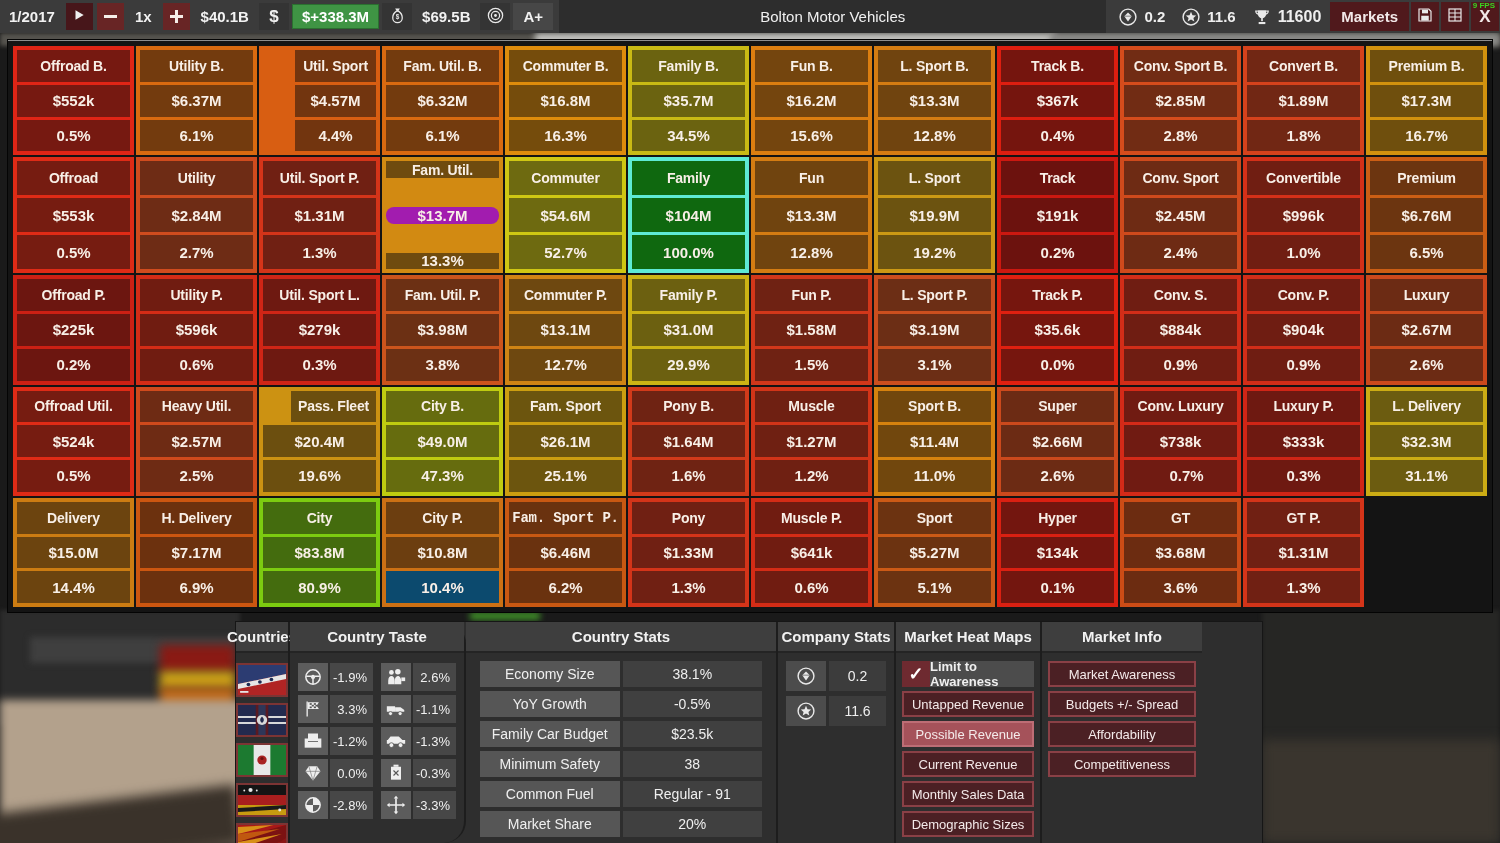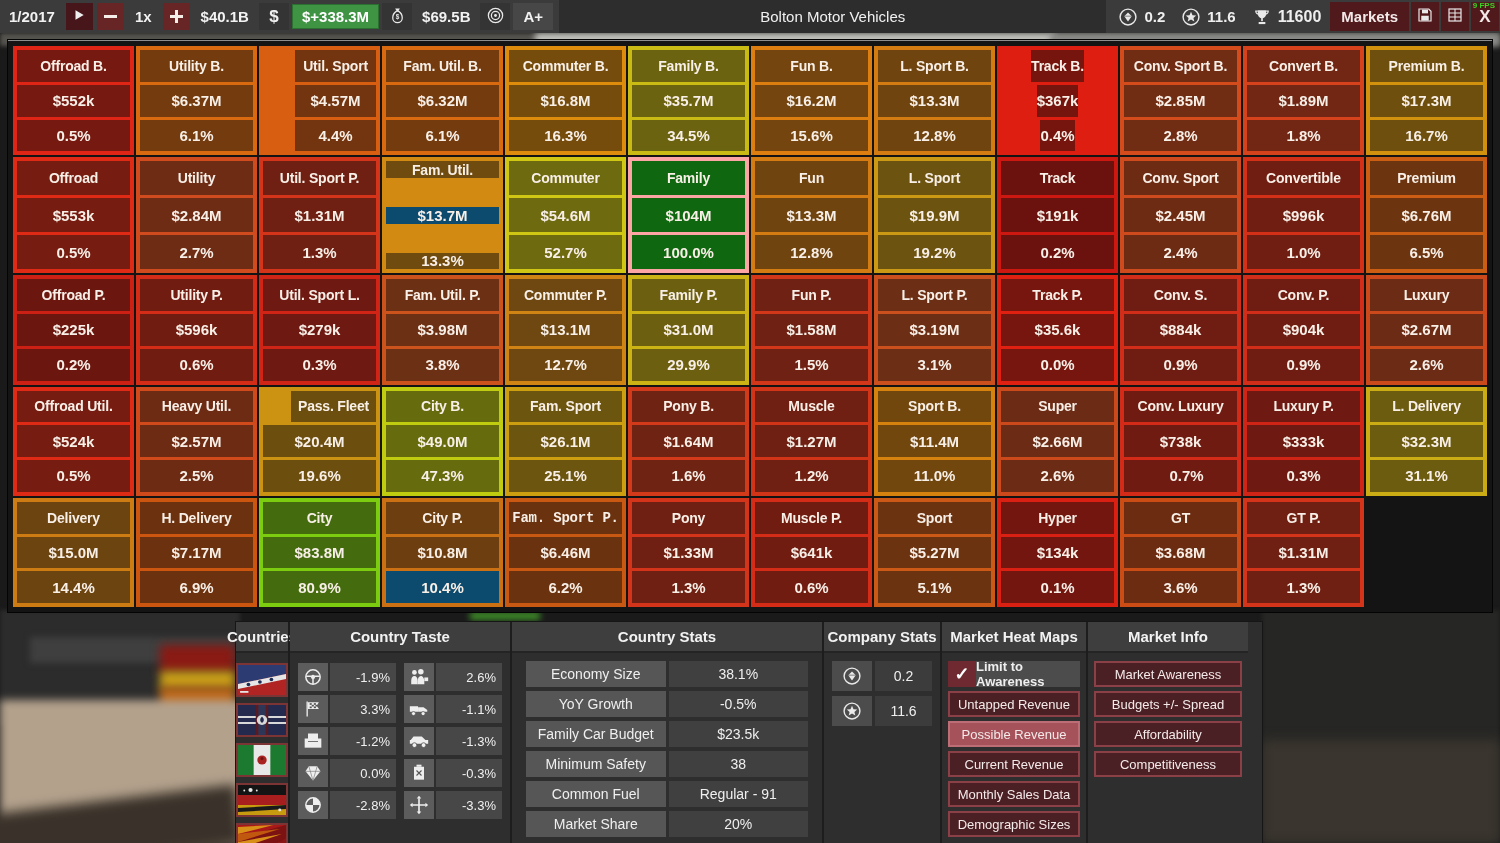--- a/index.html
+++ b/index.html
@@ -51,21 +51,21 @@
   .panel-header{height:29px;flex:0 0 29px;background:#3e3e3e;border-bottom:2px solid #242424;
                 display:flex;align-items:center;justify-content:center;font-weight:bold;
                 font-size:15px;color:#f2f2f2;}
   .panel-body{flex:1;padding:8px;box-sizing:border-box;}
   
   #p-countries{width:54px;}
   #flags{display:flex;flex-direction:column;align-items:center;gap:6px;padding-top:10px;}
   .flag{width:48px;height:30px;border:2px solid #7c3434;box-sizing:content-box;overflow:hidden;}
   .flag svg{display:block;}
   
-  #p-taste{width:222px;}
+  #p-taste{width:176px;border-radius:22px;}
   #taste-grid{display:grid;grid-auto-flow:column;grid-template-rows:repeat(5,28px);
               grid-template-columns:1fr 1fr;column-gap:8px;row-gap:4px;padding:10px 8px;}
   .taste-row{display:flex;gap:2px;}
   .taste-icon{width:30px;background:#5c5c5c;display:flex;align-items:center;justify-content:center;}
   .taste-val{flex:1;background:#474747;display:flex;align-items:center;justify-content:flex-end;
              padding-right:6px;font-size:13px;color:#f0f0f0;}
   
   #p-cstats{width:312px;}
   #cstats-rows{display:flex;flex-direction:column;gap:4px;padding:8px 14px;}
   .cs-row{display:flex;gap:3px;height:26px;}
@@ -228,21 +228,21 @@
         <div class="cell" style="background: rgb(220, 126, 16);">
           <div class="cbox cname" style="background: rgb(116, 69, 14);">Fun B.</div>
           <div class="cbox" style="background: rgb(116, 69, 14);">$16.2M</div>
           <div class="cbox" style="background: rgb(116, 69, 14);">15.6%</div>
         </div>
         <div class="cell" style="background: rgb(212, 124, 18);">
           <div class="cbox cname" style="background: rgb(112, 68, 15);">L. Sport B.</div>
           <div class="cbox" style="background: rgb(112, 68, 15);">$13.3M</div>
           <div class="cbox" style="background: rgb(112, 68, 15);">12.8%</div>
         </div>
-        <div class="cell" style="background: rgb(221, 30, 16); align-items: center;">
+        <div class="cell" style="background: rgb(221, 30, 16);">
           <div class="cbox cname" style="background: rgb(117, 21, 14);">Track B.</div>
           <div class="cbox" style="background: rgb(117, 21, 14);">$367k</div>
           <div class="cbox" style="background: rgb(117, 21, 14);">0.4%</div>
         </div>
         <div class="cell" style="background: rgb(213, 76, 28);">
           <div class="cbox cname" style="background: rgb(113, 44, 20);">Conv. Sport B.</div>
           <div class="cbox" style="background: rgb(113, 44, 20);">$2.85M</div>
           <div class="cbox" style="background: rgb(113, 44, 20);">2.8%</div>
         </div>
         <div class="cell" style="background: rgb(213, 66, 28);">
@@ -265,29 +265,29 @@
           <div class="cbox" style="background: rgb(110, 44, 21);">$2.84M</div>
           <div class="cbox" style="background: rgb(110, 44, 21);">2.7%</div>
         </div>
         <div class="cell" style="background: rgb(212, 52, 25);">
           <div class="cbox cname" style="background: rgb(112, 32, 19);">Util. Sport P.</div>
           <div class="cbox" style="background: rgb(112, 32, 19);">$1.31M</div>
           <div class="cbox" style="background: rgb(112, 32, 19);">1.3%</div>
         </div>
         <div class="cell" style="background: rgb(210, 138, 18); gap: 29px;">
           <div class="cbox cname" style="background: rgb(111, 75, 15);">Fam. Util.</div>
-          <div class="cbox" style="background: #0c4a6e;">$13.7M</div>
+          <div class="cbox" style="background: #a21caf; border-radius: 8px;">$13.7M</div>
           <div class="cbox" style="background: rgb(111, 75, 15);">13.3%</div>
         </div>
         <div class="cell" style="background: rgb(207, 199, 19);">
           <div class="cbox cname" style="background: rgb(110, 106, 16);">Commuter</div>
           <div class="cbox" style="background: rgb(110, 106, 16);">$54.6M</div>
           <div class="cbox" style="background: rgb(110, 106, 16);">52.7%</div>
         </div>
-        <div class="cell" style="background: #fca5a5; text-align: right;">
+        <div class="cell" style="background: #5eead4; text-align: right;">
           <div class="cbox cname" style="background: rgb(15, 104, 15);">Family</div>
           <div class="cbox" style="background: rgb(15, 104, 15);">$104M</div>
           <div class="cbox" style="background: rgb(15, 104, 15);">100.0%</div>
         </div>
         <div class="cell" style="background: rgb(212, 124, 18);">
           <div class="cbox cname" style="background: rgb(112, 68, 15);">Fun</div>
           <div class="cbox" style="background: rgb(112, 68, 15);">$13.3M</div>
           <div class="cbox" style="background: rgb(112, 68, 15);">12.8%</div>
         </div>
         <div class="cell" style="background: rgb(204, 153, 20);">

